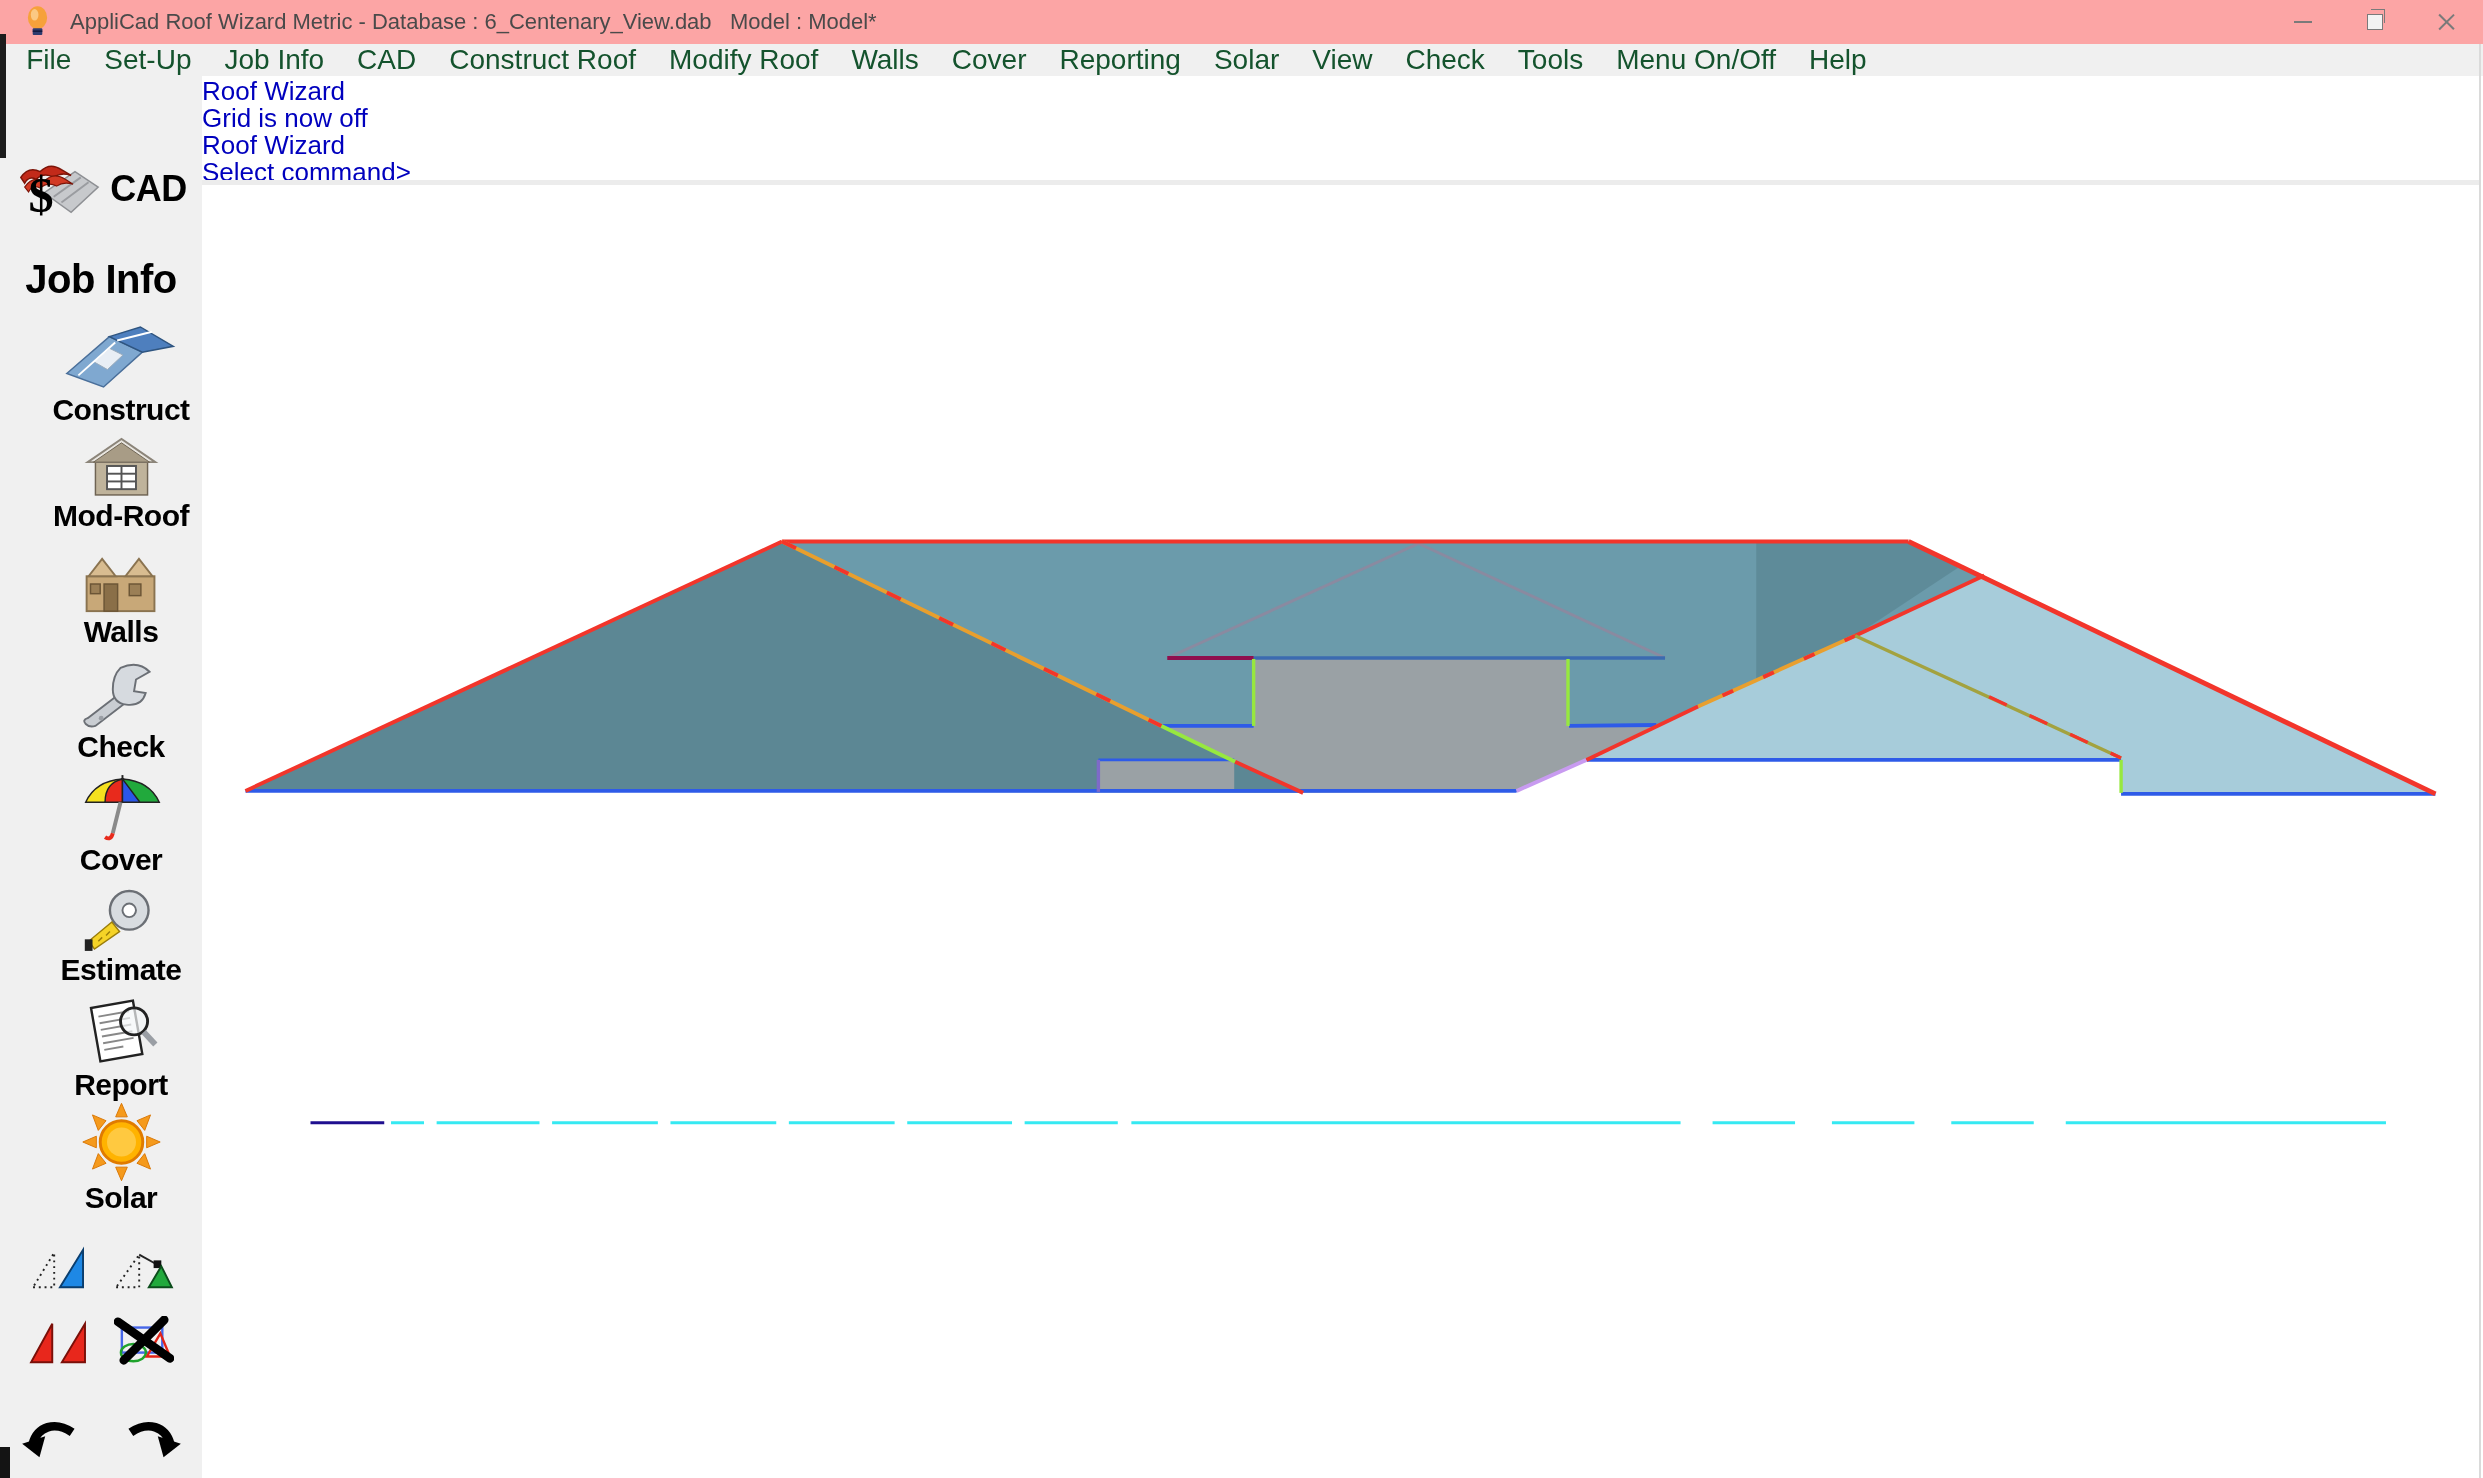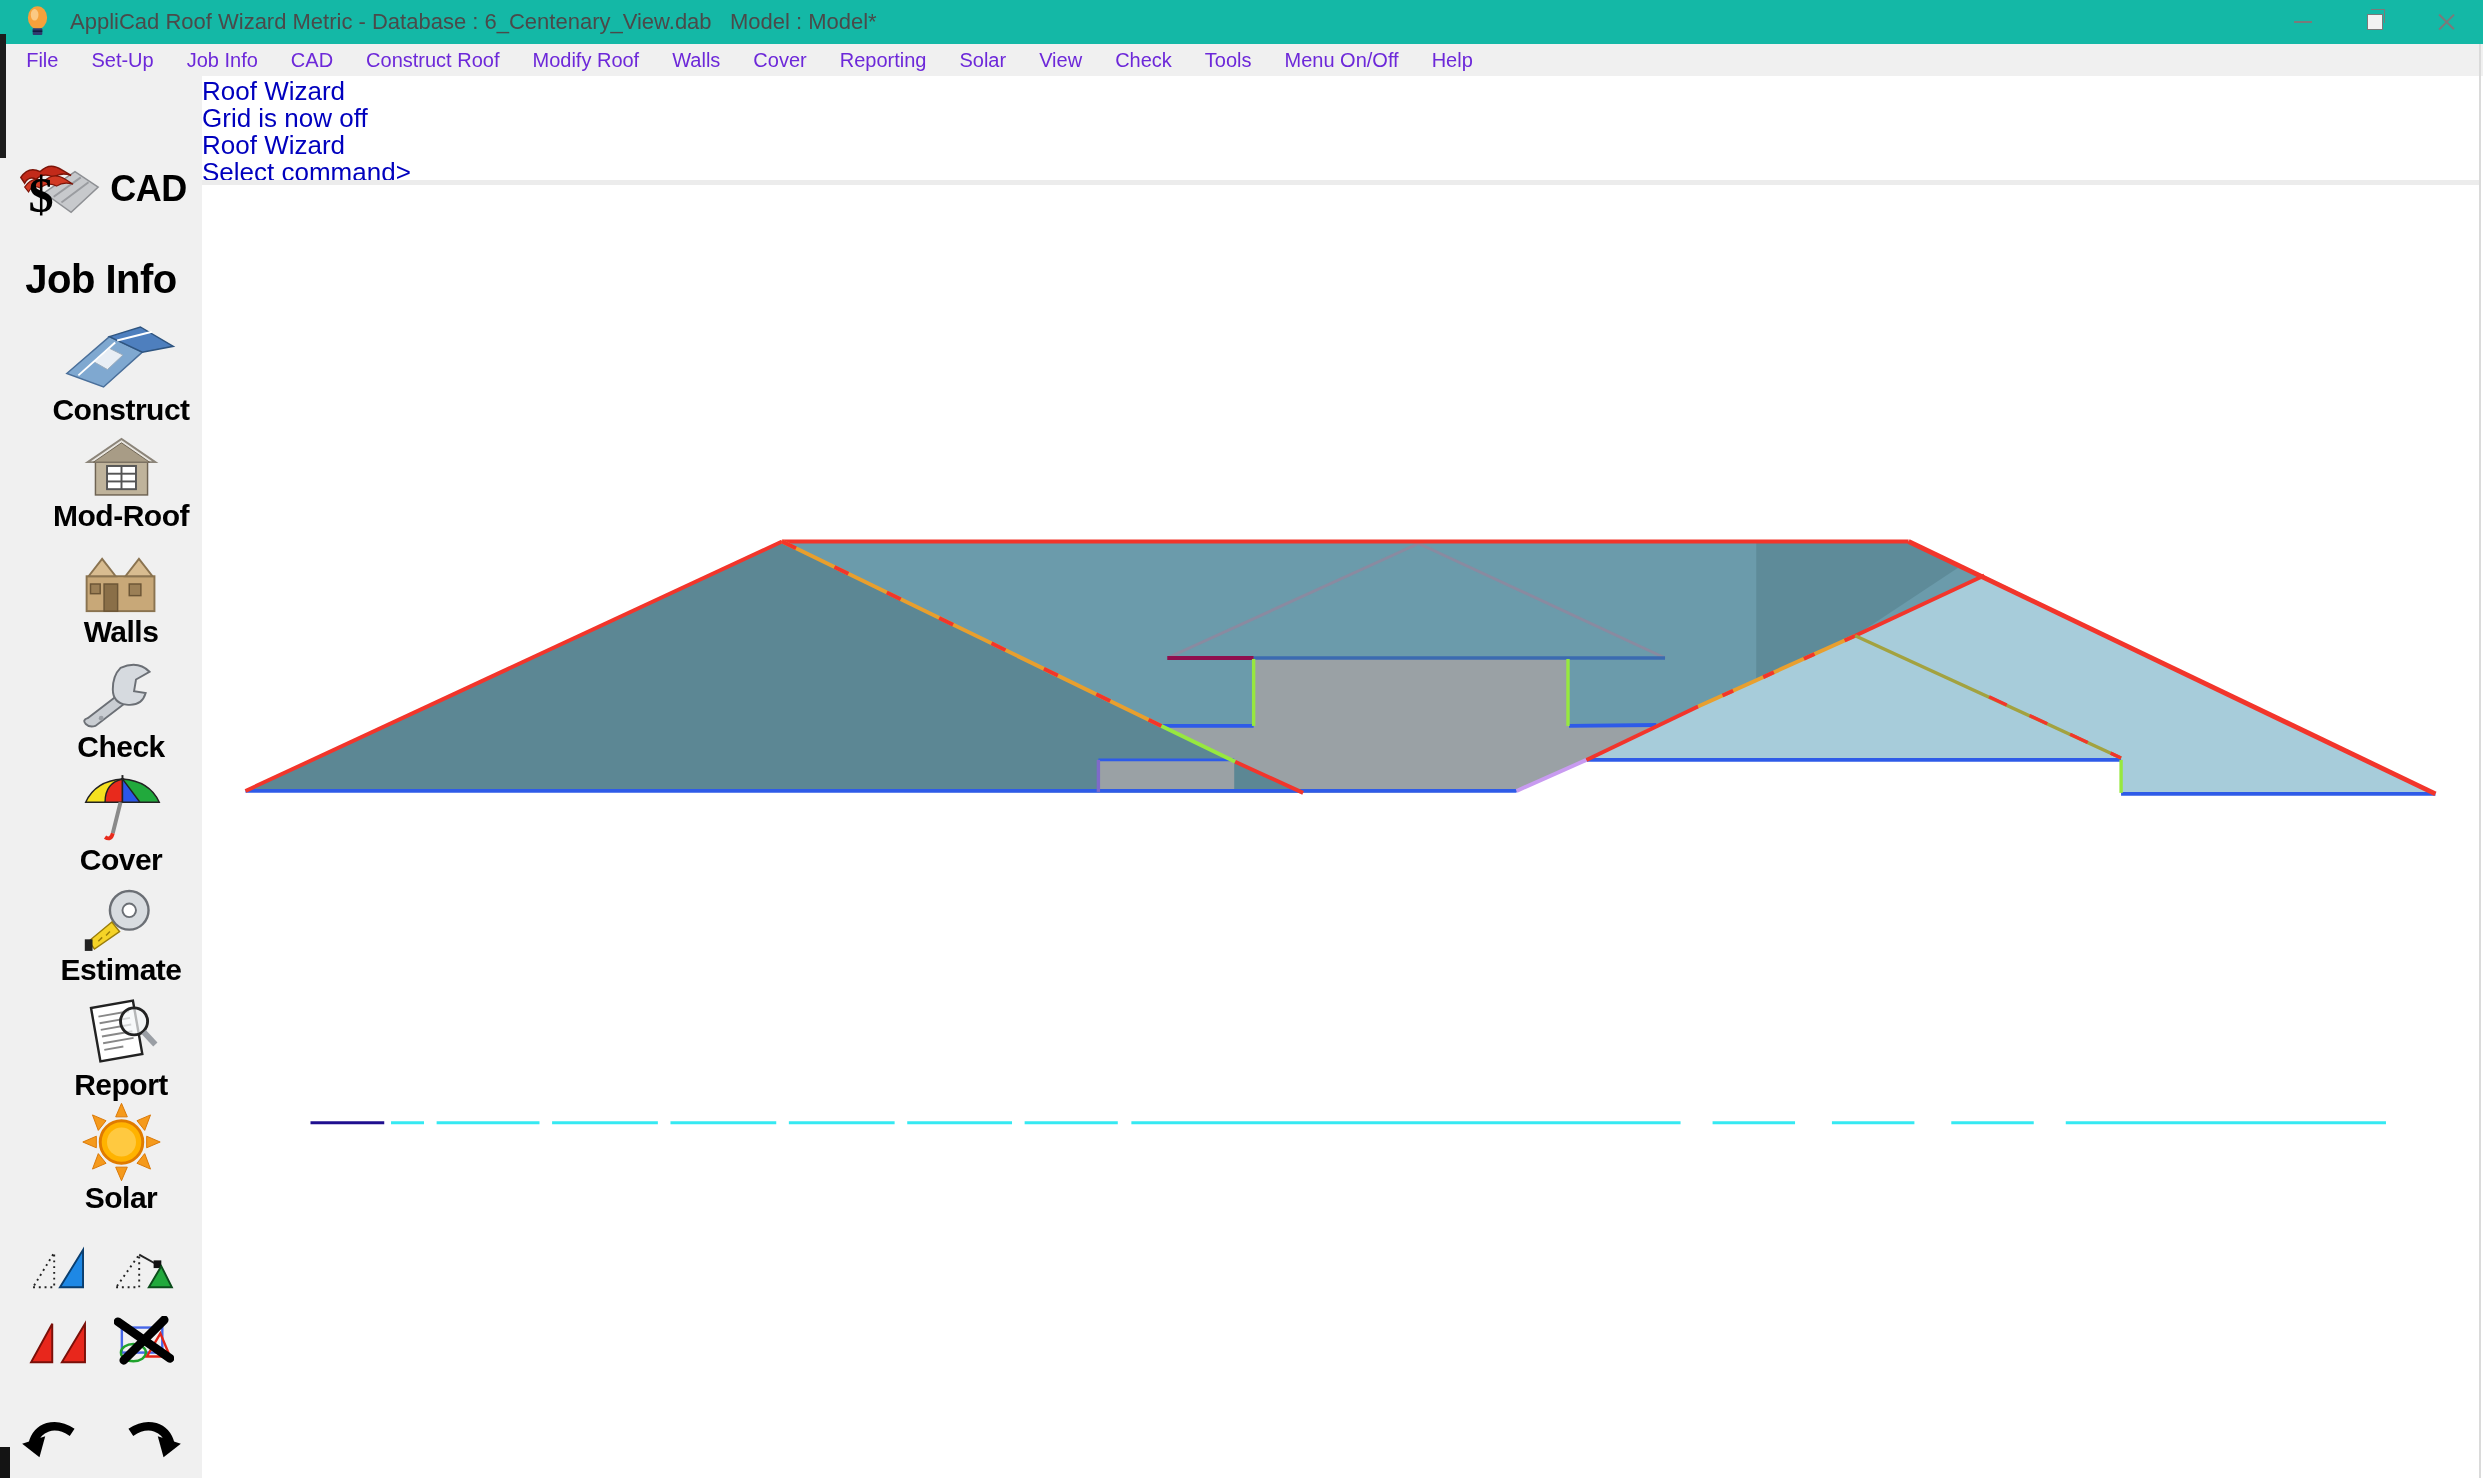--- a/index.html
+++ b/index.html
@@ -2,36 +2,36 @@
 <html style="--roof_left_dark: #5C8794; --roof_mid: #6B9BAB; --roof_wedge: #5E8B99; --roof_pale: #A7CCDA; --wall_gray: #9AA1A5; --edge_red: #F2352B; --edge_blue: #2E5BE8; --edge_steel: #3B6BB0; --edge_maroon: #8F0F4E; --edge_green: #97E83F; --edge_orange: #E89F2E; --edge_olive: #A3A23F; --edge_purple: #7E6AC8; --edge_lilac: #C89BF0; --gable_stroke: #8A8AA0; --dash_cyan: #35E9F2; --dash_navy: #1F0F8F;"><head>
 <meta charset="utf-8">
 <style>
   html,body{margin:0;padding:0;}
   body{
     width:2483px;height:1479px;position:relative;overflow:hidden;
     background:#ffffff;font-family:"Liberation Sans",sans-serif;
     -webkit-font-smoothing:antialiased;
   }
   
-  .titlebar{position:absolute;left:0;top:0;width:2483px;height:44px;background:#14b8a6;z-index:5;}
+  .titlebar{position:absolute;left:0;top:0;width:2483px;height:44px;background:#fca5a5;z-index:5;}
   .app-icon{position:absolute;left:25px;top:5.8px;width:25px;height:33px;}
   .title-text{position:absolute;left:70px;top:8.7px;font-size:22px;color:#4a4a4a;white-space:pre;}
   .win-controls{position:absolute;right:0;top:0;height:44px;display:flex;z-index:6;}
   .win-btn{width:72px;height:44px;display:flex;align-items:center;justify-content:center;}
   .glyph-min{width:17.5px;height:1.9px;background:#7a7a7a;}
   .glyph-restore{width:13.6px;height:13.6px;border:1.9px solid #7a7a7a;position:relative;background:#f3f3f3;}
   .glyph-restore:before{content:"";position:absolute;left:2.9px;top:-5.8px;width:12.6px;height:12.6px;border:1.9px solid #7a7a7a;border-bottom:none;border-left:none;}
   .glyph-close{position:relative;width:19.4px;height:19.4px;}
   .glyph-close:before,.glyph-close:after{content:"";position:absolute;left:-1px;top:8.7px;width:21.3px;height:1.9px;background:#7a7a7a;}
   .glyph-close:before{transform:rotate(45deg);}
   .glyph-close:after{transform:rotate(-45deg);}
 
   .menubar{position:absolute;left:0;top:44px;width:2483px;height:32px;background:#f0f0f0;z-index:5;
     display:flex;align-items:center;padding-left:9.7px;box-sizing:border-box;}
-  .menu-item{font-size:20px;color:#6d28d9;padding:0 16.5px;cursor:default;}
+  .menu-item{font-size:28px;color:#14532d;padding:0 16.5px;cursor:default;}
 
   
   .sidebar{position:absolute;left:0;top:76px;width:202px;bottom:0;background:#f0f0f0;z-index:5;}
   .sb-item{position:absolute;left:0;width:202px;display:flex;flex-direction:column;align-items:center;margin-left:20px;}
   .sb-label{font-size:30px;font-weight:700;color:#000;line-height:1.05;margin-top:1px;letter-spacing:-0.5px;}
   .sb-cad{position:absolute;left:0;top:82px;width:202px;display:flex;align-items:center;justify-content:center;gap:5.8px;}
   .sb-cad .sb-label{font-size:36px;margin-top:0;}
   .sb-jobinfo{position:absolute;left:0;top:182px;width:202px;text-align:center;}
   .sb-jobinfo .sb-label{font-size:40px;}
   .sb-row{position:absolute;left:0;width:202px;display:flex;justify-content:center;gap:25px;}

